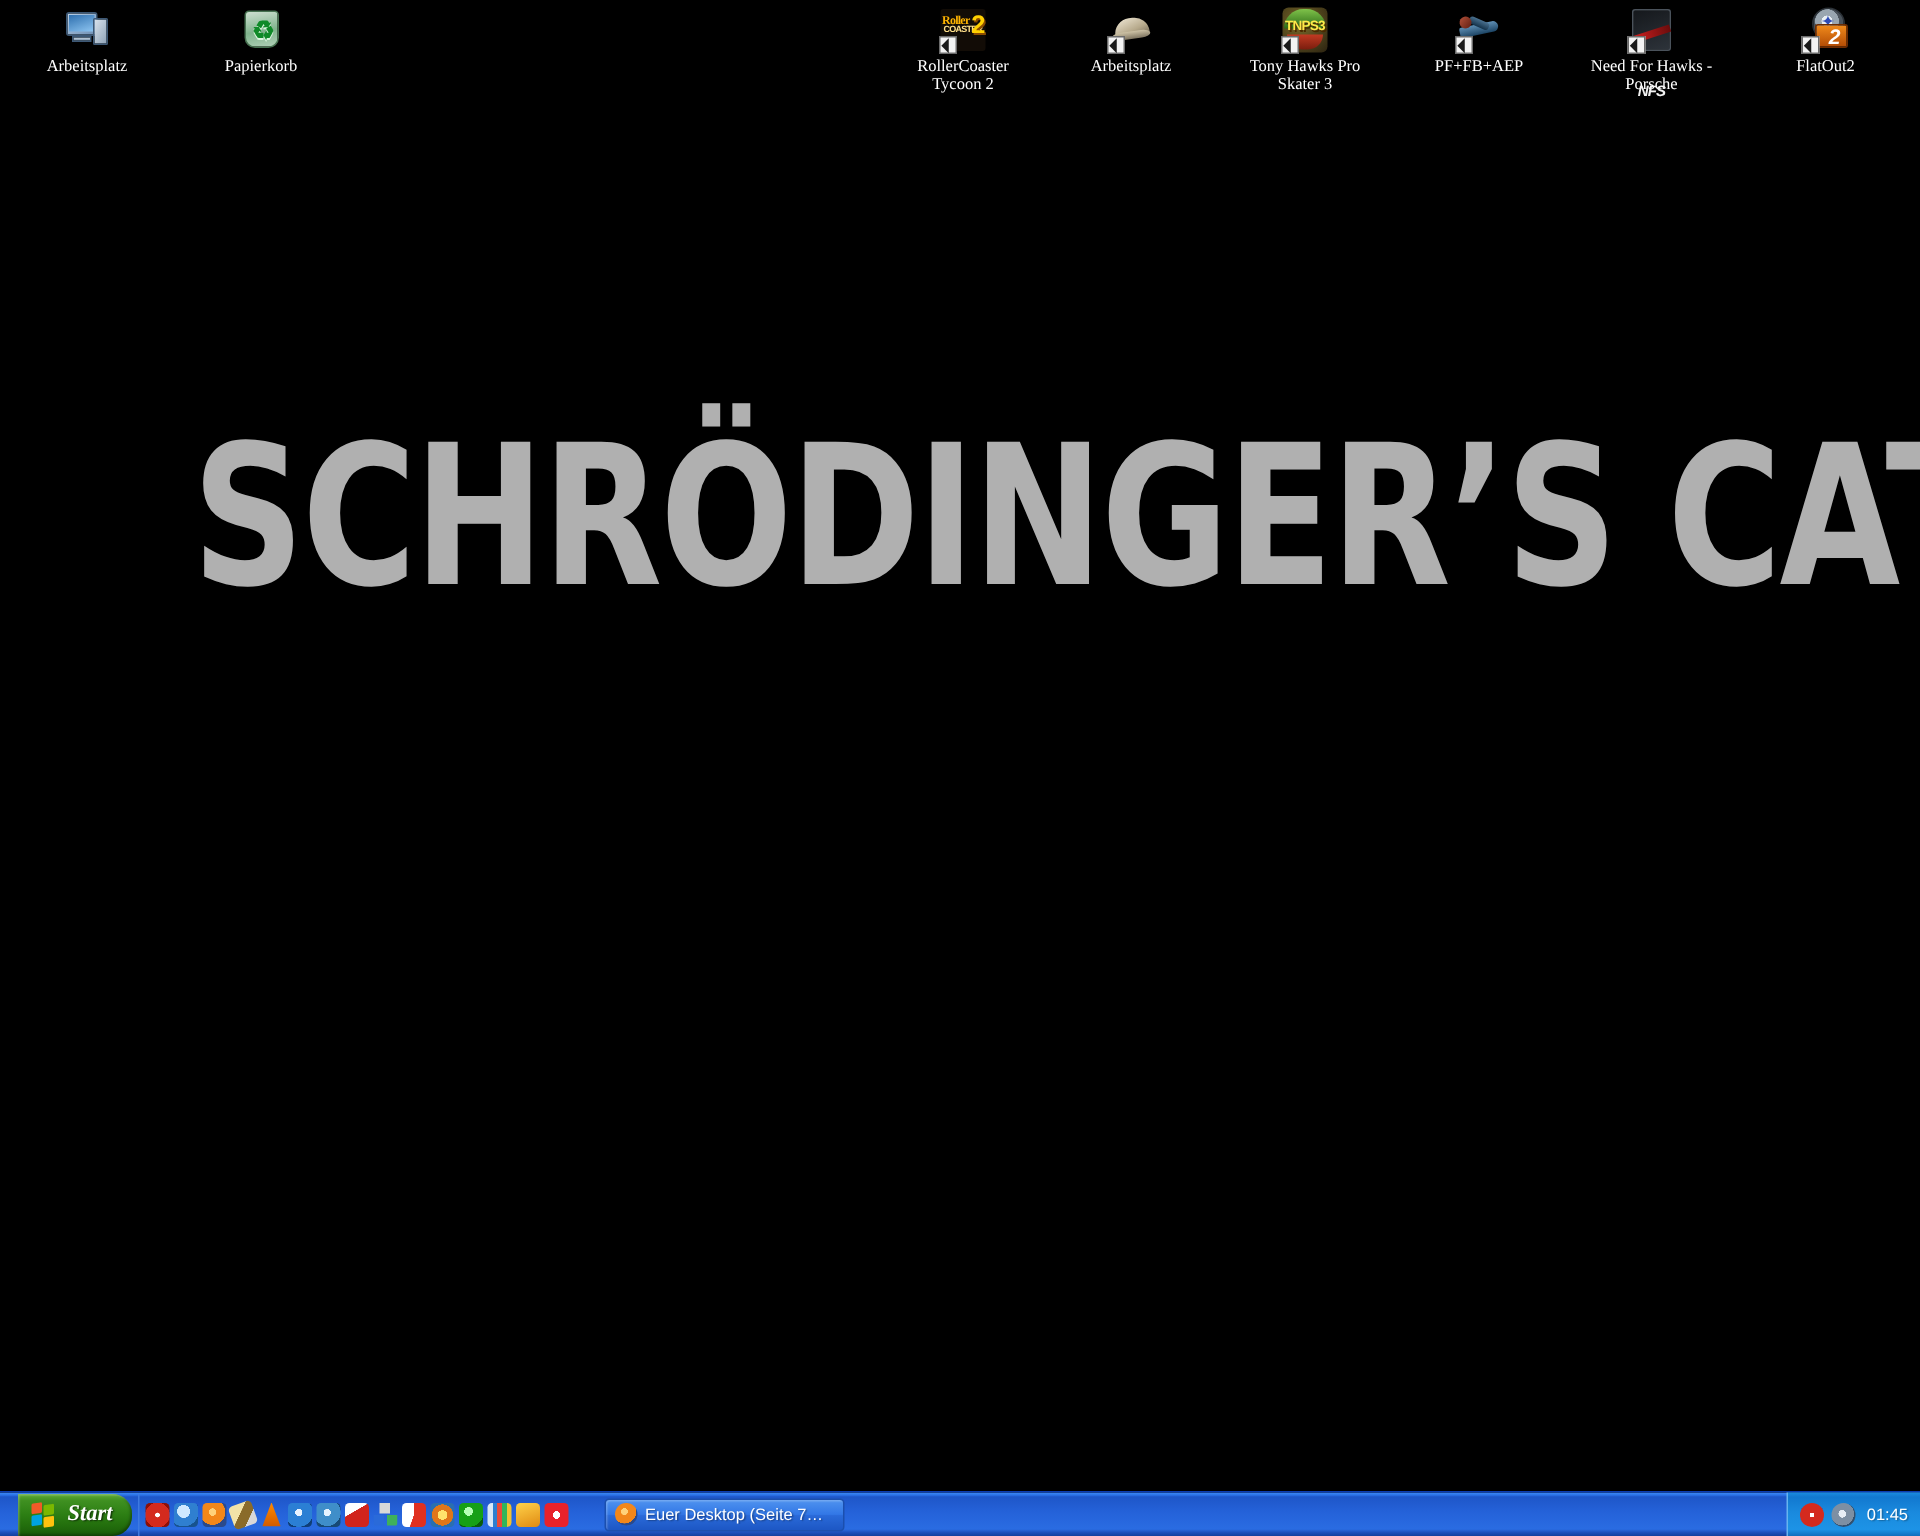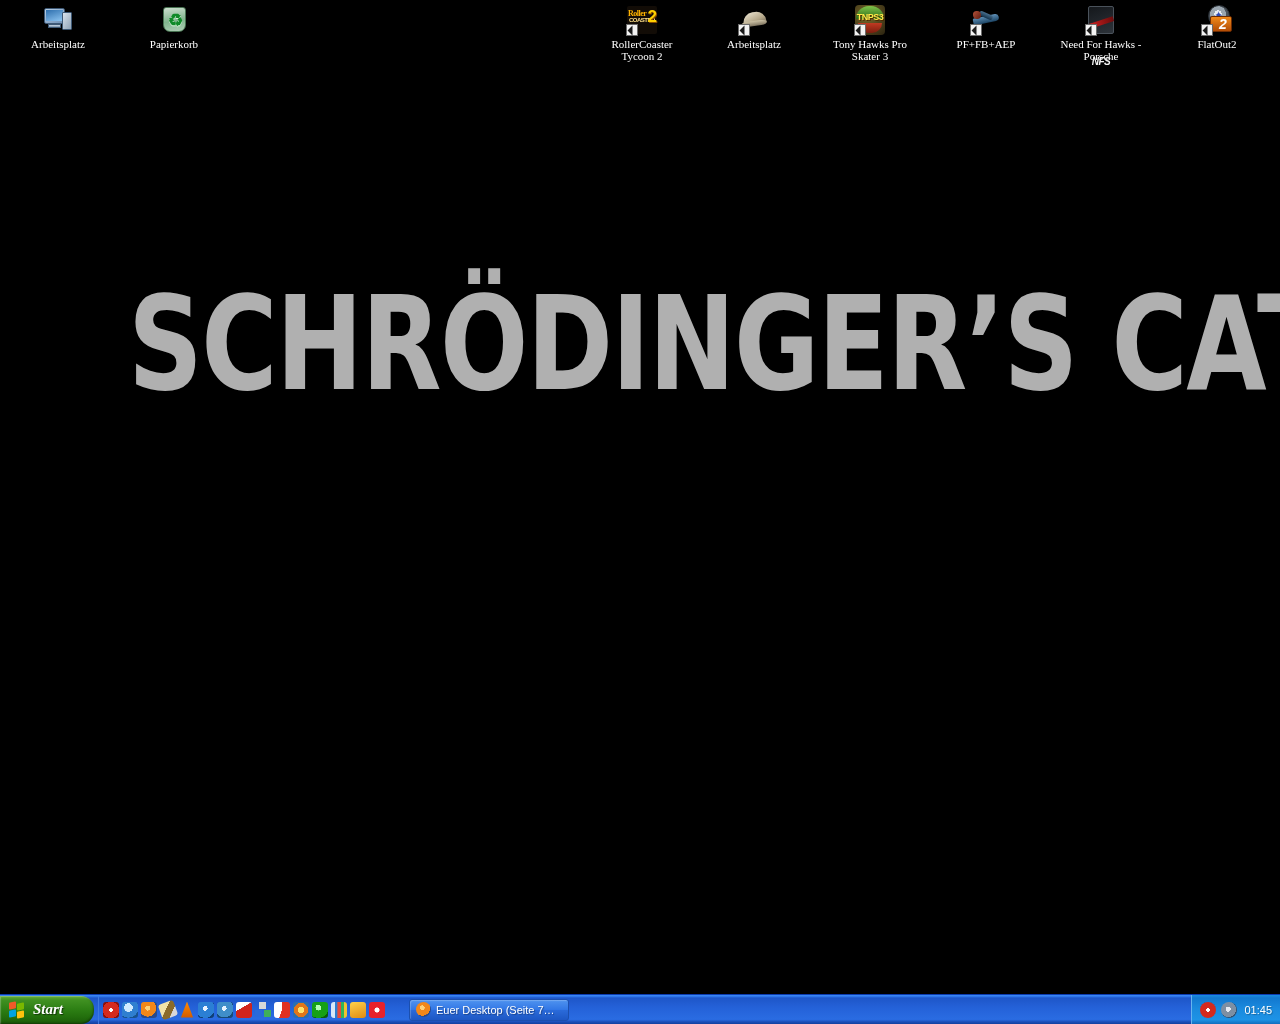--- a/index.html
+++ b/index.html
@@ -209,22 +209,22 @@
     left:0; bottom:0;
     width:1280px; height:30px;
     background:linear-gradient(180deg,#3f8cf3 0%,#2b72e8 6%,#1e56c8 10%,#2461d8 42%,#2a6ce2 84%,#1c50bb 92%,#123f9e 100%);
     border-top:1px solid #0b3bb0;
     display:flex; align-items:center;
   }
 
   
   #start-button{
     position:relative;
-    height:28px; width:94px;
-    margin:0 4px 0 0;
+    height:28px; width:76px;
+    margin:0 4px 0 12px;
     background:linear-gradient(180deg,#60ad33 0%,#3f9021 16%,#2d7f14 48%,#236f0d 74%,#1a5a08 100%);
     border-radius:0 13px 13px 0;
     display:flex; align-items:center;
     box-shadow:inset -1px -1px 2px rgba(0,0,0,.35), inset 1px 1px 1px rgba(255,255,255,.28);
     cursor:pointer;
   }
   #start-button .flag{
     width:17px; height:16px; margin-left:9px;
     position:relative; flex:none;
   }

